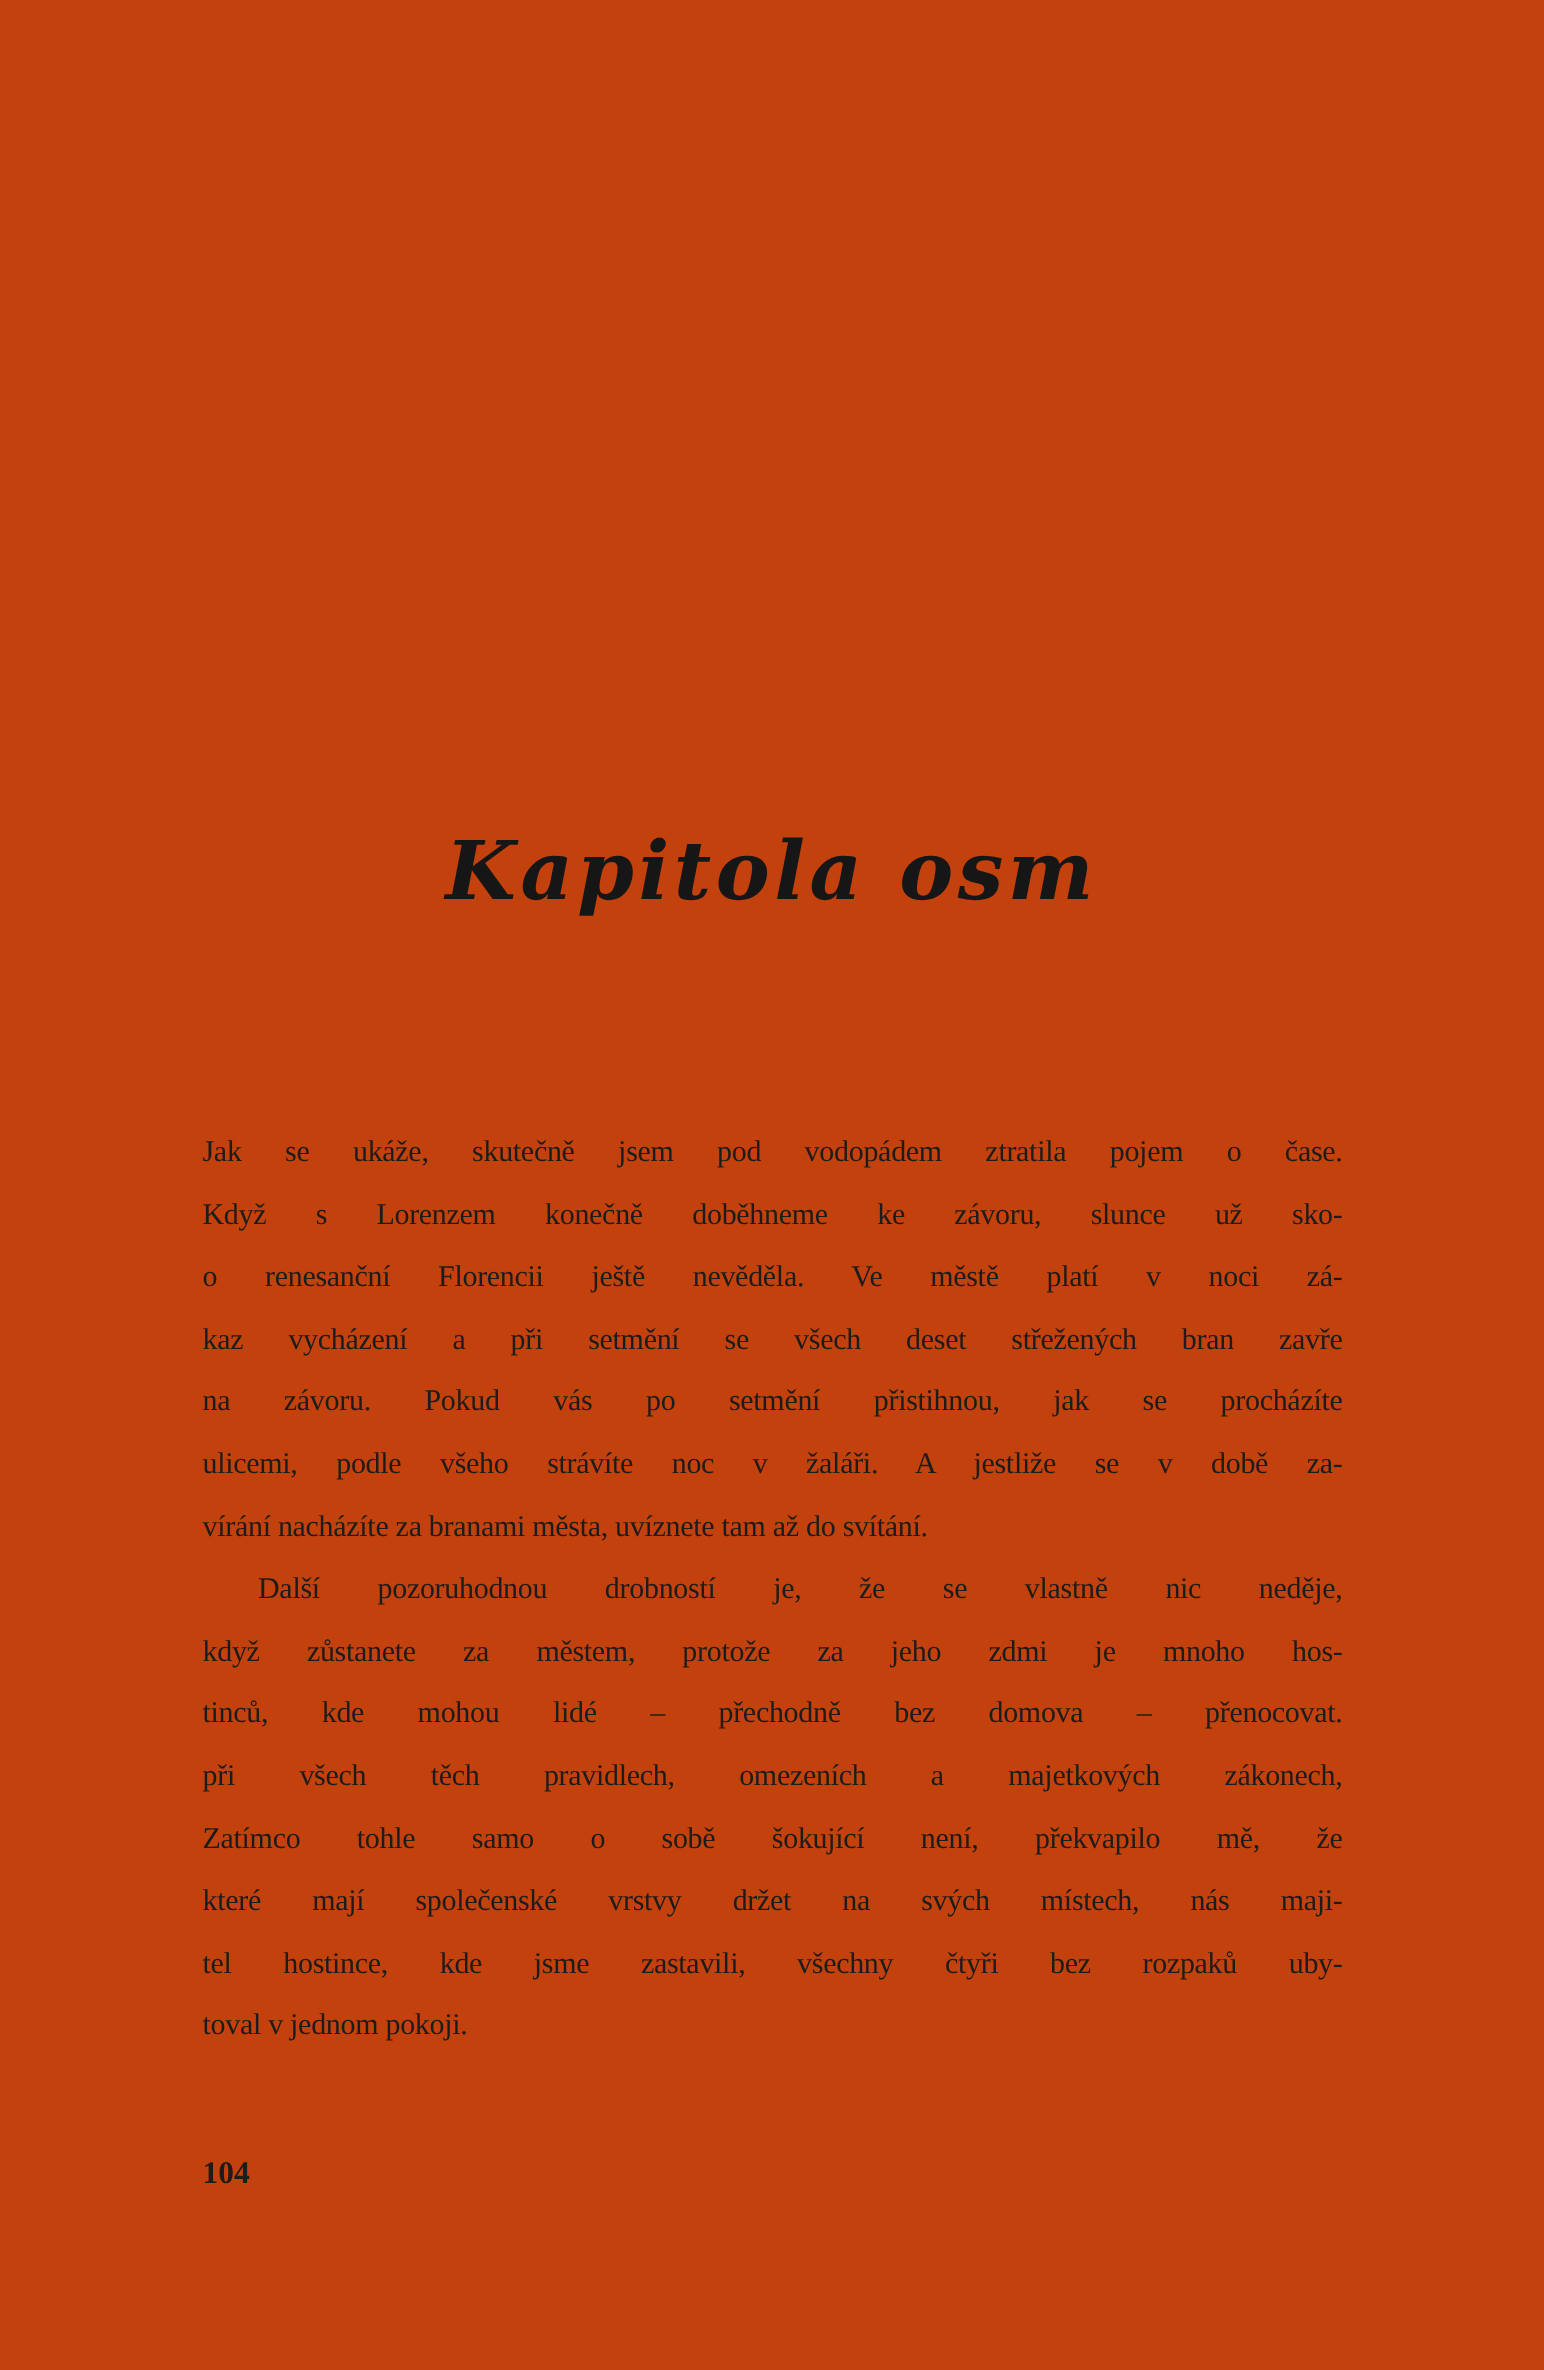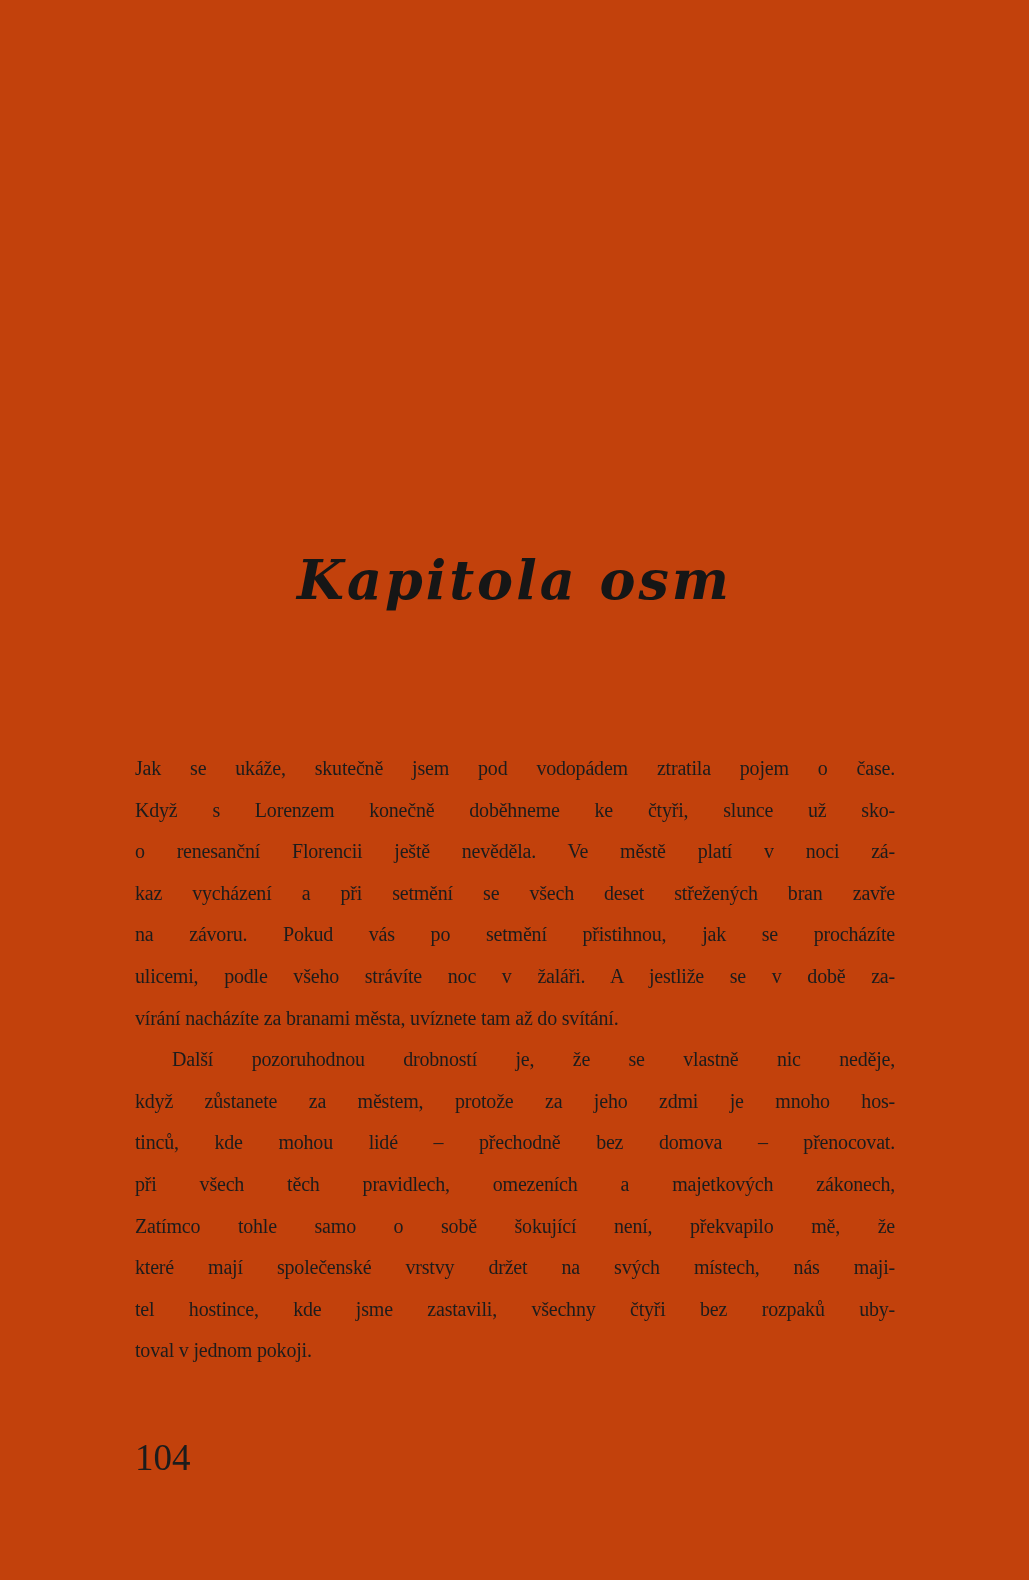--- a/index.html
+++ b/index.html
@@ -48,34 +48,35 @@
   .text-line.para-end {
     text-align-last: left;
   }
   .text-line.para-indent {
     text-indent: 37px;
   }
   .page-number {
     position: absolute;
     left: 135px;
     top: 1436px;
-    font-size: 37px;
+    font-size: 21px;
     color: #1c1c1c;
+    font-weight: bold;
   }
 </style>
 </head>
 <body>
 
 <div class="book-page">
 
   <div class="chapter-heading">Kapitola osm</div>
 
   <div class="text-block">
     <div class="text-line">Jak se ukáže, skutečně jsem pod vodopádem ztratila pojem o čase.</div>
-    <div class="text-line">Když s Lorenzem konečně doběhneme ke čtyři, slunce už sko-</div>
+    <div class="text-line">Když s Lorenzem konečně doběhneme ke závoru, slunce už sko-</div>
     <div class="text-line">o renesanční Florencii ještě nevěděla. Ve městě platí v noci zá-</div>
     <div class="text-line">kaz vycházení a při setmění se všech deset střežených bran zavře</div>
     <div class="text-line">na závoru. Pokud vás po setmění přistihnou, jak se procházíte</div>
     <div class="text-line">ulicemi, podle všeho strávíte noc v žaláři. A jestliže se v době za-</div>
     <div class="text-line para-end">vírání nacházíte za branami města, uvíznete tam až do svítání.</div>
 
     <div class="text-line para-indent">Další pozoruhodnou drobností je, že se vlastně nic neděje,</div>
     <div class="text-line">když zůstanete za městem, protože za jeho zdmi je mnoho hos-</div>
     <div class="text-line">tinců, kde mohou lidé – přechodně bez domova – přenocovat.</div>
     <div class="text-line">při všech těch pravidlech, omezeních a majetkových zákonech,</div>

